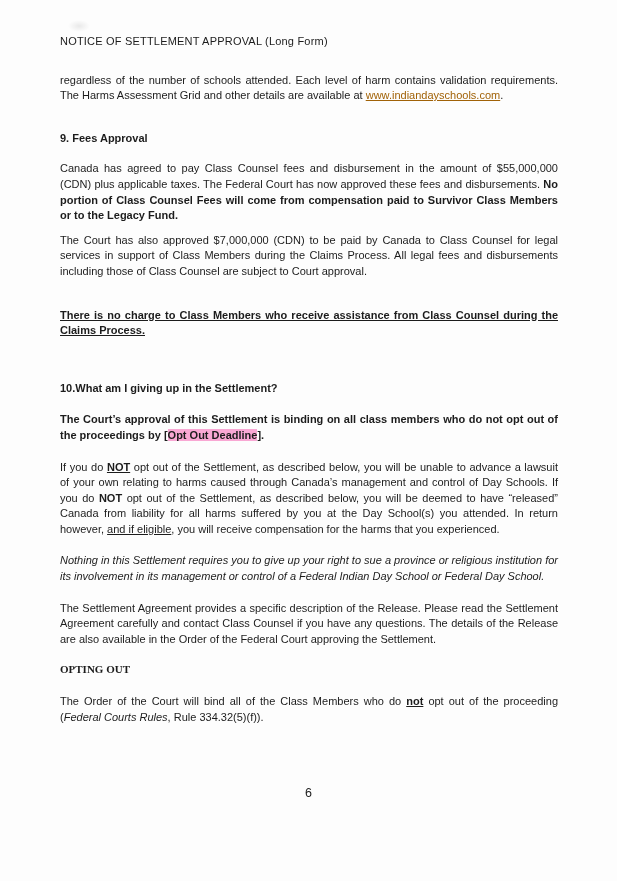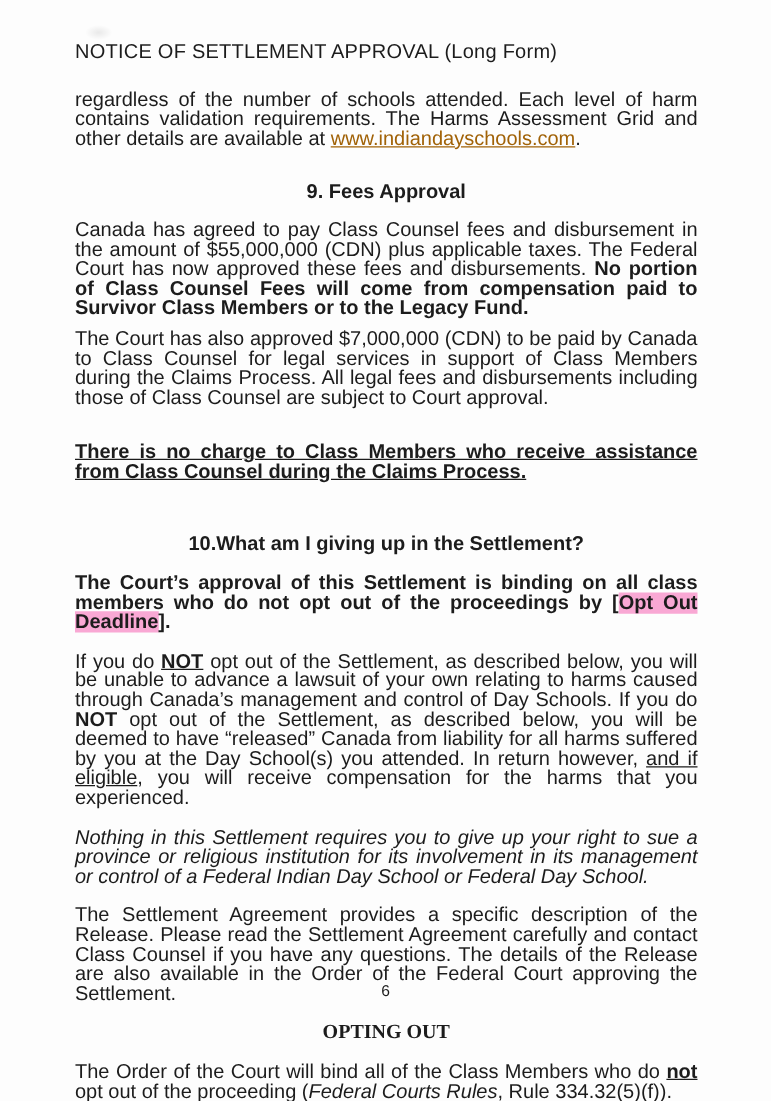--- a/index.html
+++ b/index.html
@@ -11,31 +11,31 @@
     font-family:"Liberation Sans","DejaVu Sans",sans-serif;
     color:#1c1c1c;
     overflow:hidden;
   }
   .content{
     position:absolute;
     left:60px;top:34px;width:498px;
   }
   p{
     margin:0;
-    font-size:16px;
+    font-size:11px;
     line-height:15.6px;
     text-align:justify;
   }
   .doc-title{
     text-align:left;
     letter-spacing:0.2px;
   }
   .h{
     font-weight:bold;
-    text-align:center;
+    text-align:left;
   }
   .b{font-weight:bold;}
   .i{font-style:italic;}
   .u{text-decoration:underline;}
   .hl{background:#f9a8d4;}
   .link{color:#a16207;text-decoration:underline;cursor:pointer;}
   
   .mt-intro{margin-top:23px;}
   .mt-h9{margin-top:27px;}
   .mt-p1{margin-top:15px;}

